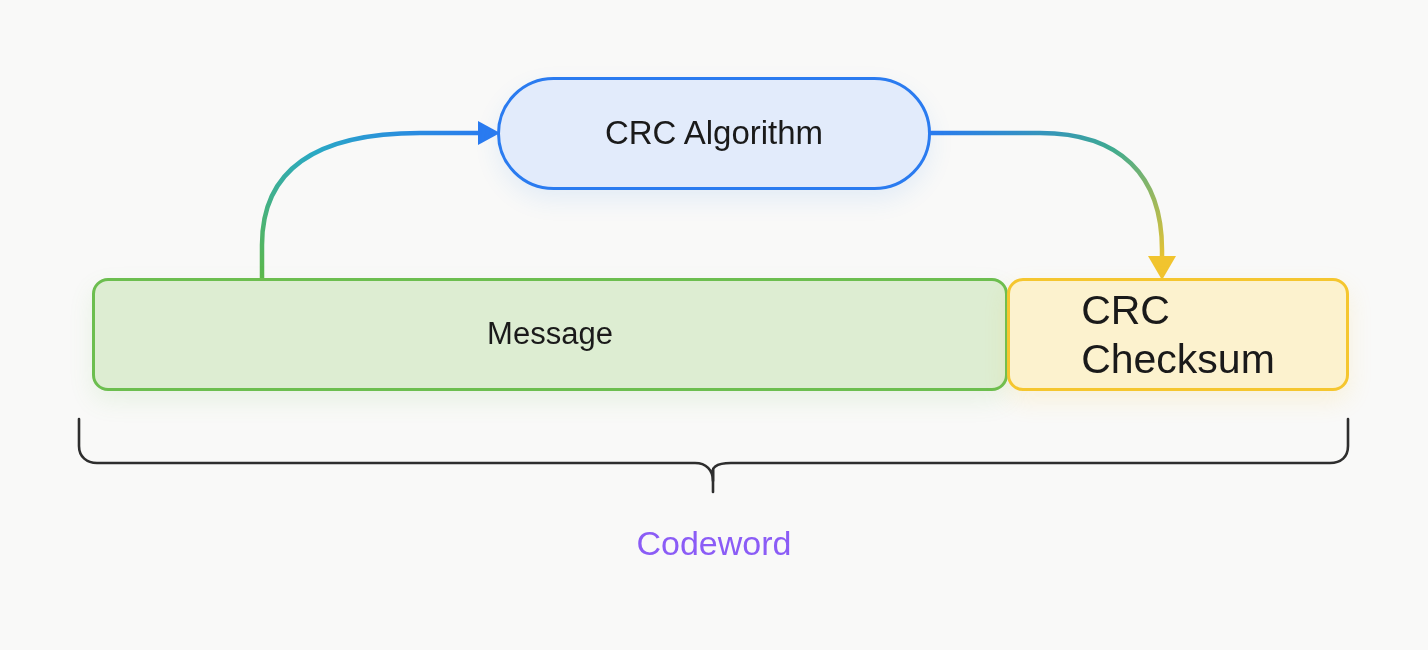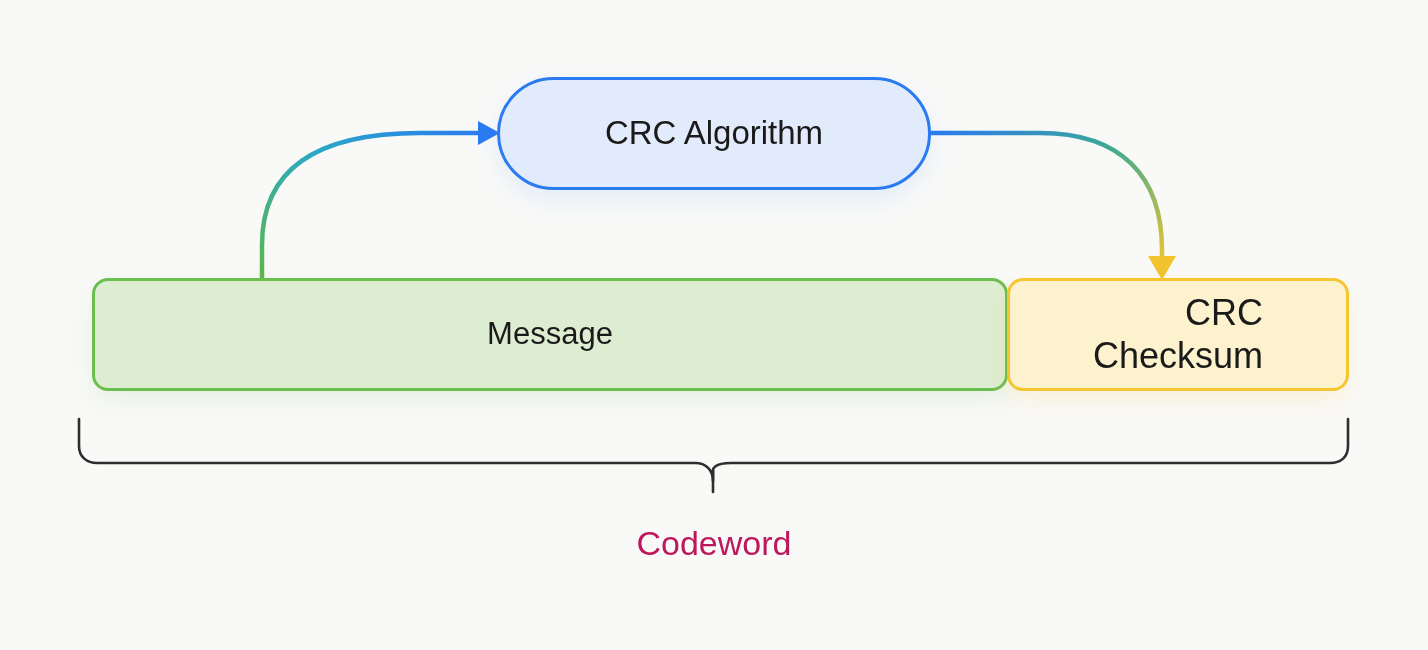--- a/index.html
+++ b/index.html
@@ -29,21 +29,21 @@
     width: 1428px;
     height: 650px;
     pointer-events: none;
   }
   .node {
     position: absolute;
     box-sizing: border-box;
     display: flex;
     align-items: center;
     justify-content: center;
-    text-align: right;
+    text-align: left;
     color: #1a1a1a;
     line-height: 1.18;
   }
   #node-crc-algorithm {
     left: 497px;
     top: 77px;
     width: 434px;
     height: 113px;
     border: 3px solid #2a7bf0;
     background: #e2ebfb;
@@ -64,34 +64,34 @@
     margin-left: 12px;
   }
   #node-crc-checksum {
     left: 1007px;
     top: 278px;
     width: 342px;
     height: 113px;
     border: 3px solid #f5c62f;
     background: #fcf2ce;
     border-radius: 16px;
-    font-size: 36px;
+    font-size: 41px;
     box-shadow: 0 10px 24px rgba(245,198,47,0.14);
   }
   .node-label {
     white-space: pre-line;
   }
   #caption-codeword {
     position: absolute;
     left: 0;
     top: 524px;
     width: 1428px;
     text-align: center;
     font-size: 34px;
-    color: #be185d;
+    color: #8b5cf6;
   }
 </style>
 </head>
 <body>
 
 <div id="diagram-root">
 
   <svg id="connector-layer" viewBox="0 0 1428 650" width="1428" height="650" xmlns="http://www.w3.org/2000/svg">
     <defs>
       <linearGradient id="grad-green-blue" x1="0" y1="1" x2="1" y2="0" gradientUnits="objectBoundingBox">

